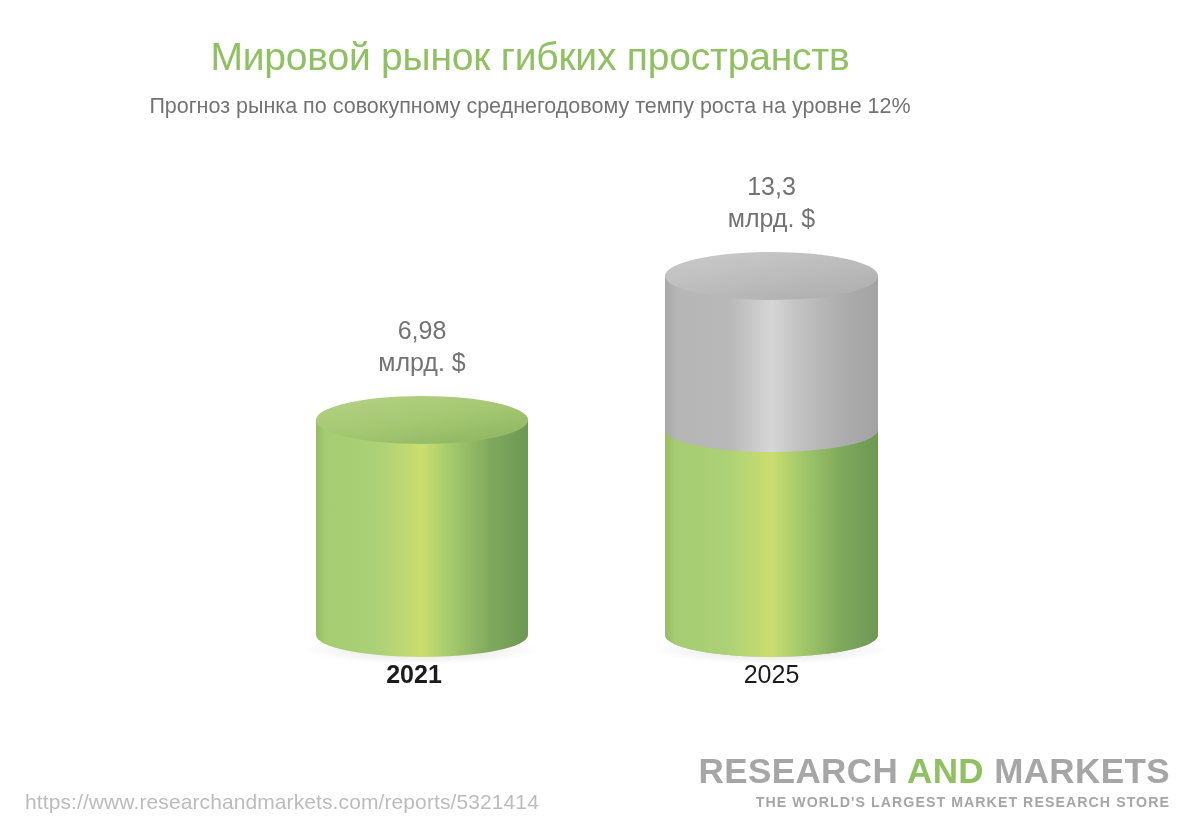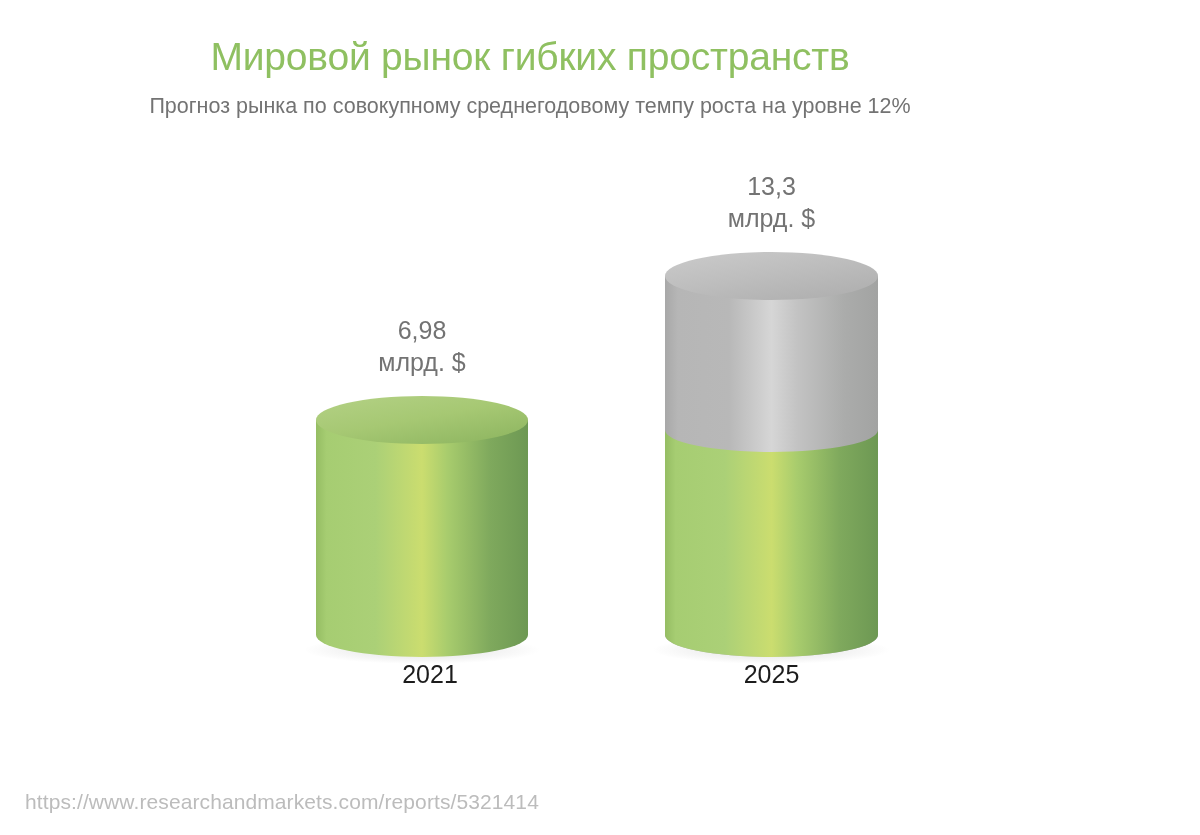--- a/index.html
+++ b/index.html
@@ -83,23 +83,24 @@
   
   .category-label {
     position: absolute;
     text-align: center;
     font-size: 25px;
     color: #1c1c1c;
     line-height: 1;
     white-space: nowrap;
   }
   #category-label-2021 {
-    left: 324px;
+    left: 308px;
     width: 212px;
     top: 662px;
+    font-weight: bold;
   }
   #category-label-2025 {
     left: 665px;
     width: 213px;
     top: 662px;
   }
 
   
   #footer-url {
     position: absolute;
@@ -229,13 +230,15 @@
     <span class="val-unit">млрд. $</span>
   </div>
 
   <div class="category-label" id="category-label-2021">2021</div>
   <div class="category-label" id="category-label-2025">2025</div>
 </div>
 
 <div id="footer-url">https://www.researchandmarkets.com/reports/5321414</div>
 
 <div id="brand-logo">
+  <div id="brand-name"><span>RESEARCH </span><span class="brand-and">AND</span><span> MARKETS</span></div>
+  <div id="brand-tagline">THE WORLD'S LARGEST MARKET RESEARCH STORE</div>
 </div>
 
 </body></html>

